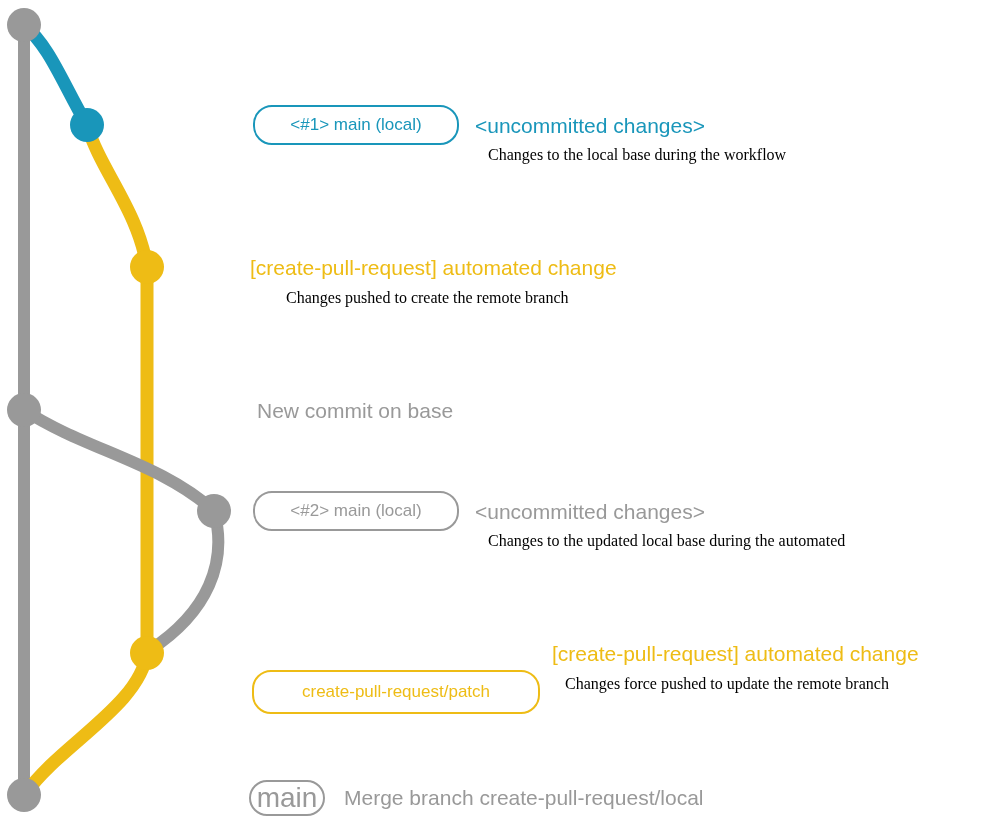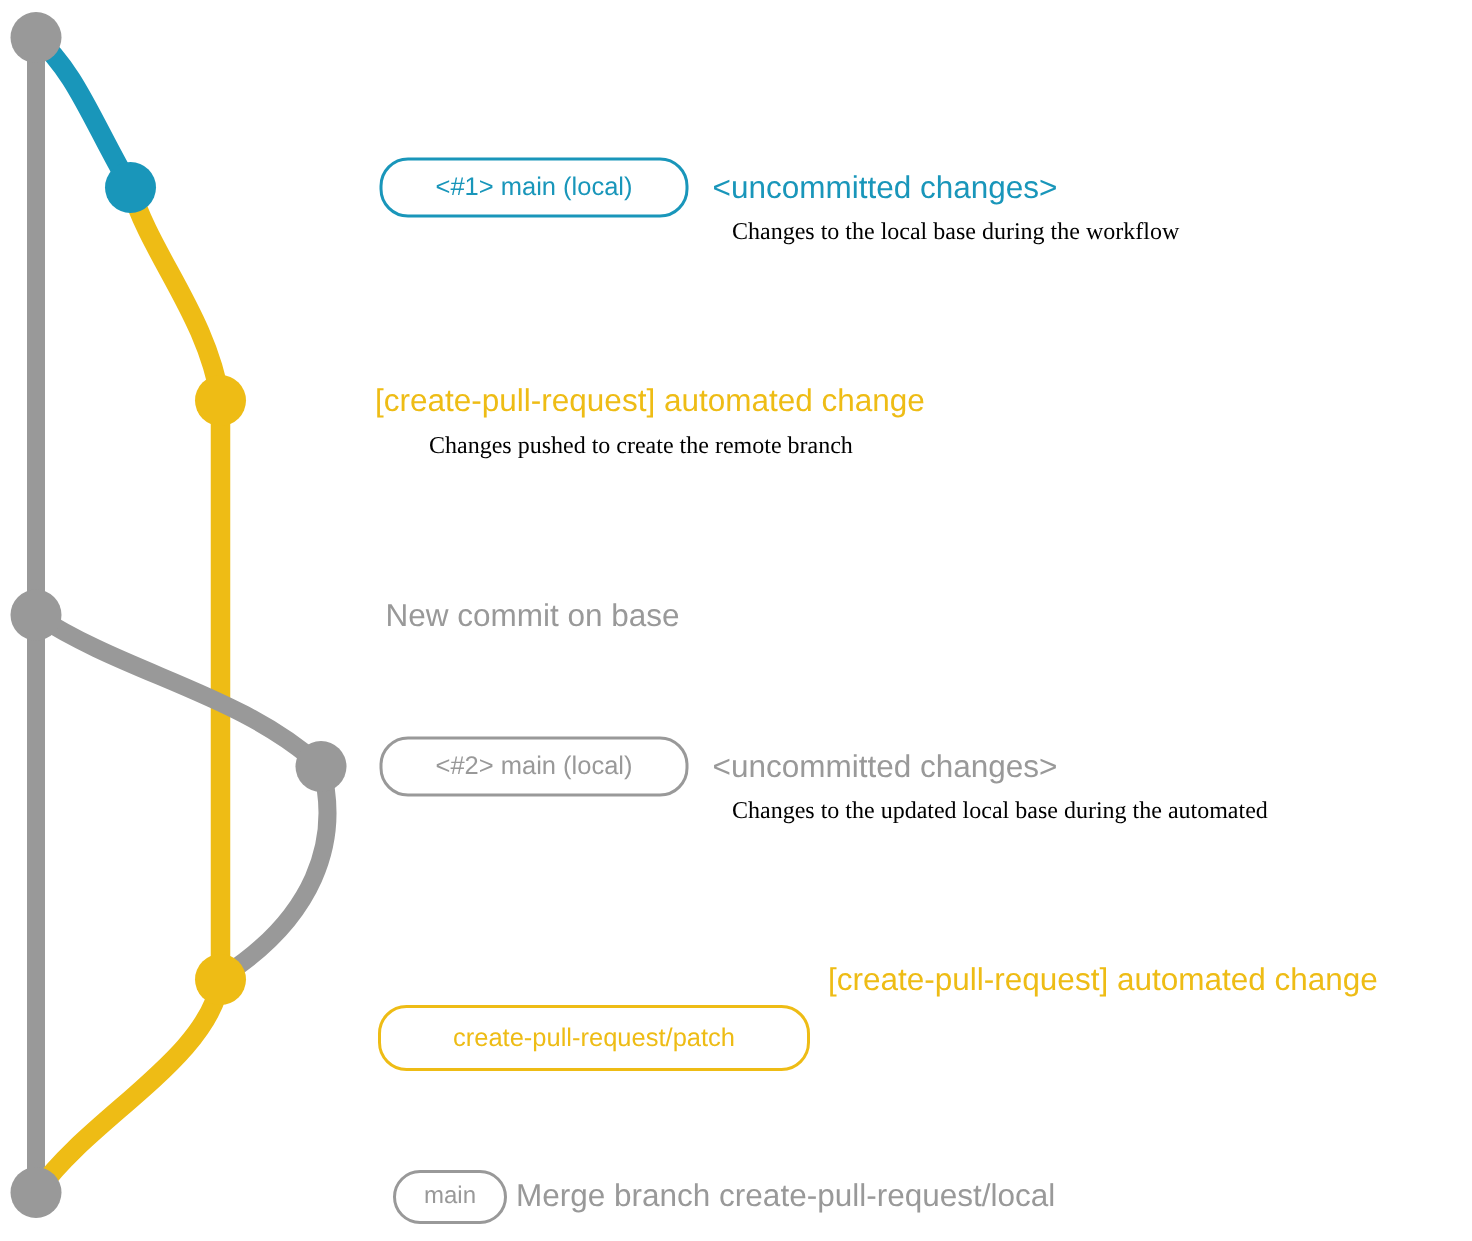--- a/index.html
+++ b/index.html
@@ -88,17 +88,18 @@
   <div class="serif" style="left:270px; top:289px;margin-left:16px;">Changes pushed to create the remote branch</div>
 
   <div class="label" style="left:257px; top:399px;">New commit on base</div>
 
   <div class="badge" style="left:253px; top:491px; width:206px; height:40px;">&lt;#2&gt; main (local)</div>
   <div class="label" style="left:475px; top:500px;">&lt;uncommitted changes&gt;</div>
   <div class="serif" style="left:488px; top:532px;">Changes to the updated local base during the automated</div>
 
   <div class="badge yellow" style="left:252px; top:631px; width:288px; height:44px;margin-top:39px;">create-pull-request/patch</div>
   <div class="label yellow" style="left:552px; top:642px;">[create-pull-request] automated change</div>
+  <div class="serif" style="left:565px; top:675px;">Changes force pushed to update the remote branch</div>
 
-  <div class="badge" style="left:262px; top:780px; width:76px; height:36px; font-size:16px;">main</div>
+  <div class="badge" style="left:249px; top:780px; width:76px; height:36px; font-size:28px;">main</div>
   <div class="label" style="left:344px; top:786px;">Merge branch create-pull-request/local</div>
 
 </div>
 
 </body></html>

